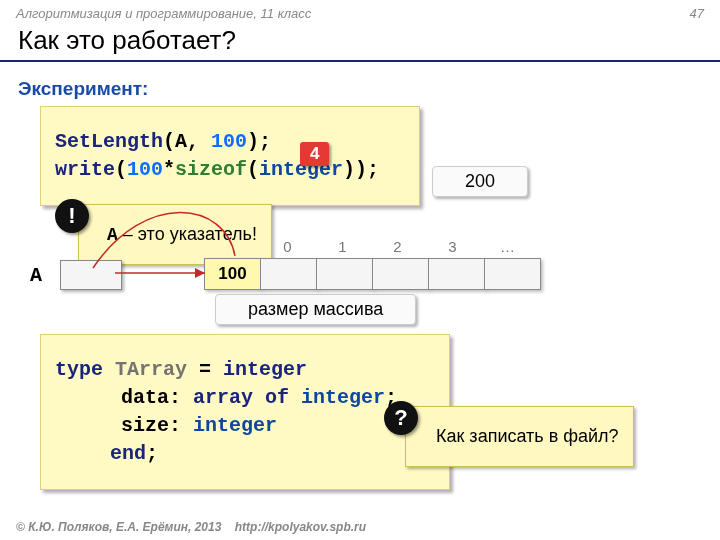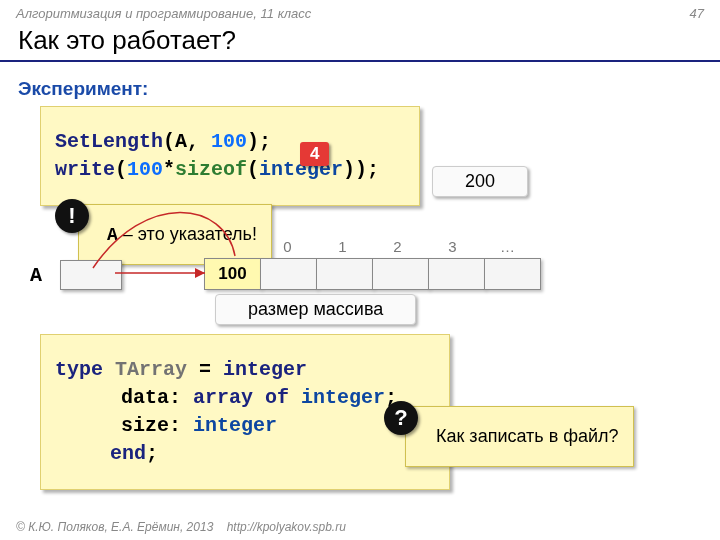--- a/index.html
+++ b/index.html
@@ -143,20 +143,21 @@
     font-size: 15px;
   }
   .idx { width: 55px; text-align: center; }
   .footer {
     position: absolute;
     bottom: 6px;
     left: 16px;
     font-size: 12px;
     color: #888;
     font-style: italic;
+    font-weight: bold;
   }
   svg.arrow {
     position: absolute;
     pointer-events: none;
   }
 </style>
 </head>
 <body>
 
 <div class="header">

